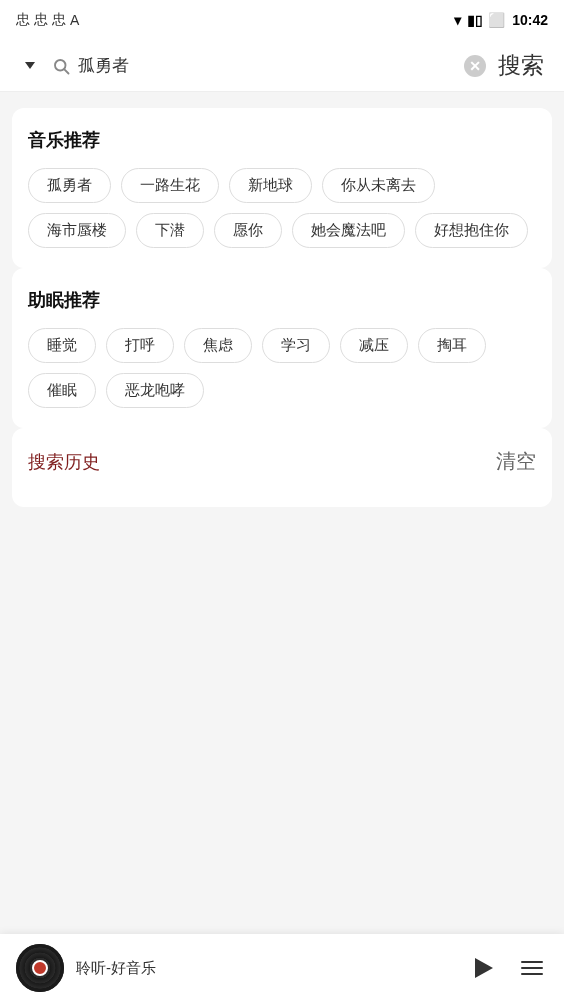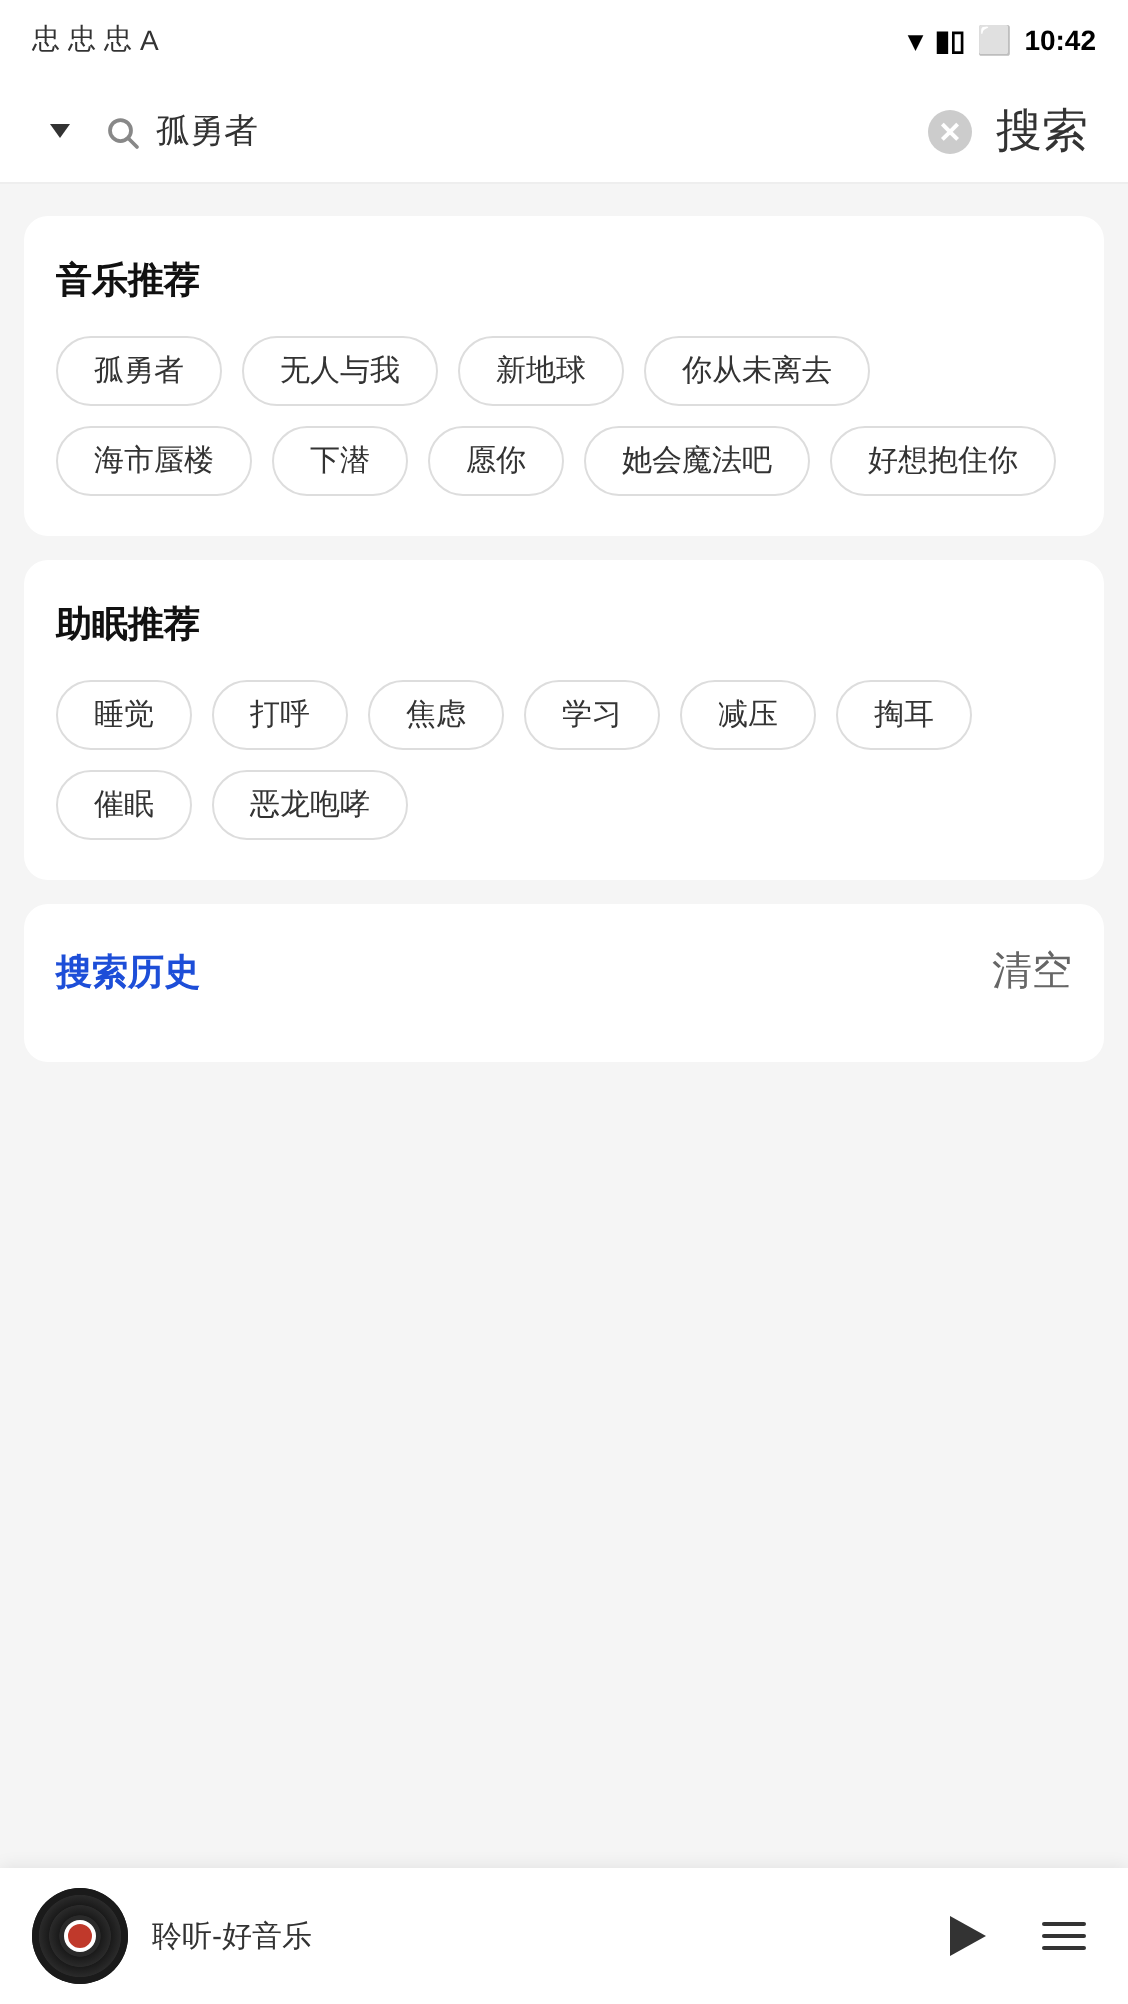--- a/index.html
+++ b/index.html
@@ -121,21 +121,21 @@
       font-weight: 500;
       cursor: pointer;
       padding: 0 4px;
     }
 
     
     .main-content {
       padding: 16px 12px;
       display: flex;
       flex-direction: column;
-      gap: 12px;
+      gap: 0;
     }
 
     
     .section-card {
       background: #fff;
       border-radius: 12px;
       padding: 20px 16px;
     }
 
     .section-title {
@@ -171,22 +171,22 @@
 
     .history-header {
       display: flex;
       justify-content: space-between;
       align-items: center;
       margin-bottom: 12px;
     }
 
     .history-title {
       font-size: 18px;
-      font-weight: 700;
-      color: #1d4ed8;
+      font-weight: 400;
+      color: #7f1d1d;
     }
 
     .clear-history-btn {
       font-size: 20px;
       color: #666;
       cursor: pointer;
     }
 
     
     .player-bar {
@@ -326,21 +326,21 @@
   </div>
   <div class="search-btn">搜索</div>
 </div>
 
 <div class="main-content">
 
   <div class="section-card">
     <div class="section-title">音乐推荐</div>
     <div class="tags-container">
       <div class="tag">孤勇者</div>
-      <div class="tag">无人与我</div>
+      <div class="tag">一路生花</div>
       <div class="tag">新地球</div>
       <div class="tag">你从未离去</div>
       <div class="tag">海市蜃楼</div>
       <div class="tag">下潜</div>
       <div class="tag">愿你</div>
       <div class="tag">她会魔法吧</div>
       <div class="tag">好想抱住你</div>
     </div>
   </div>
 

